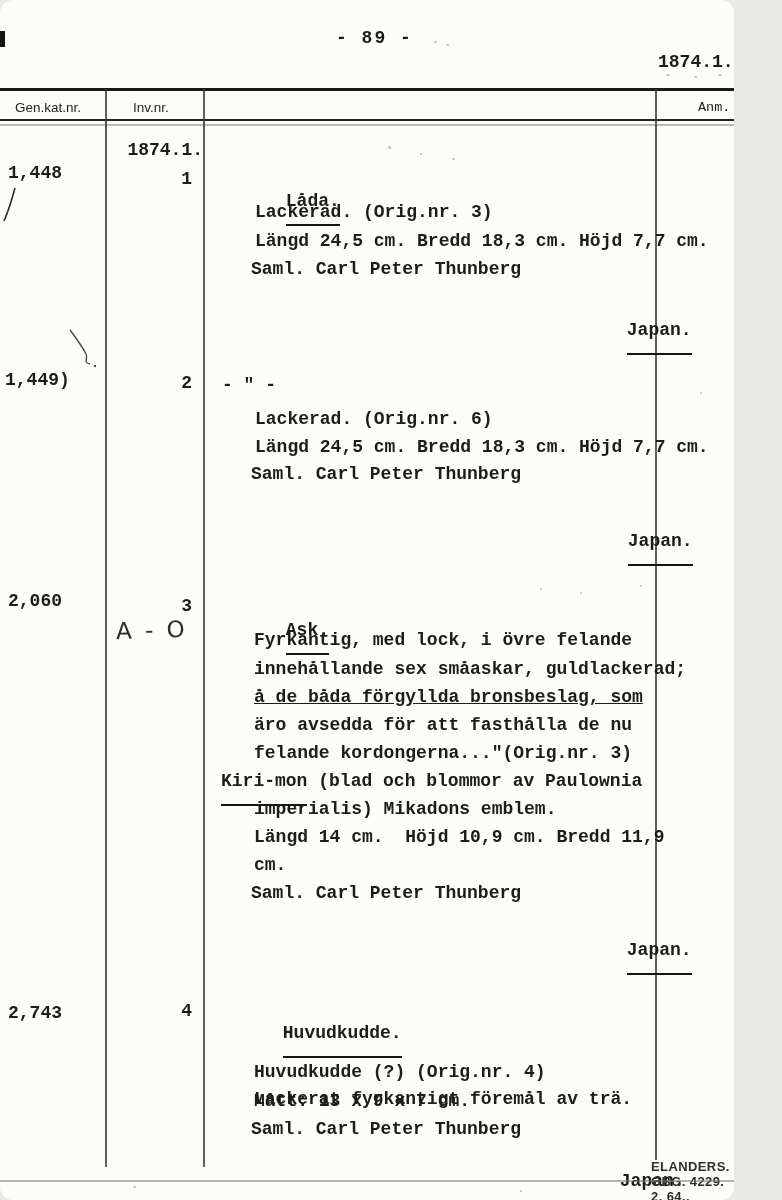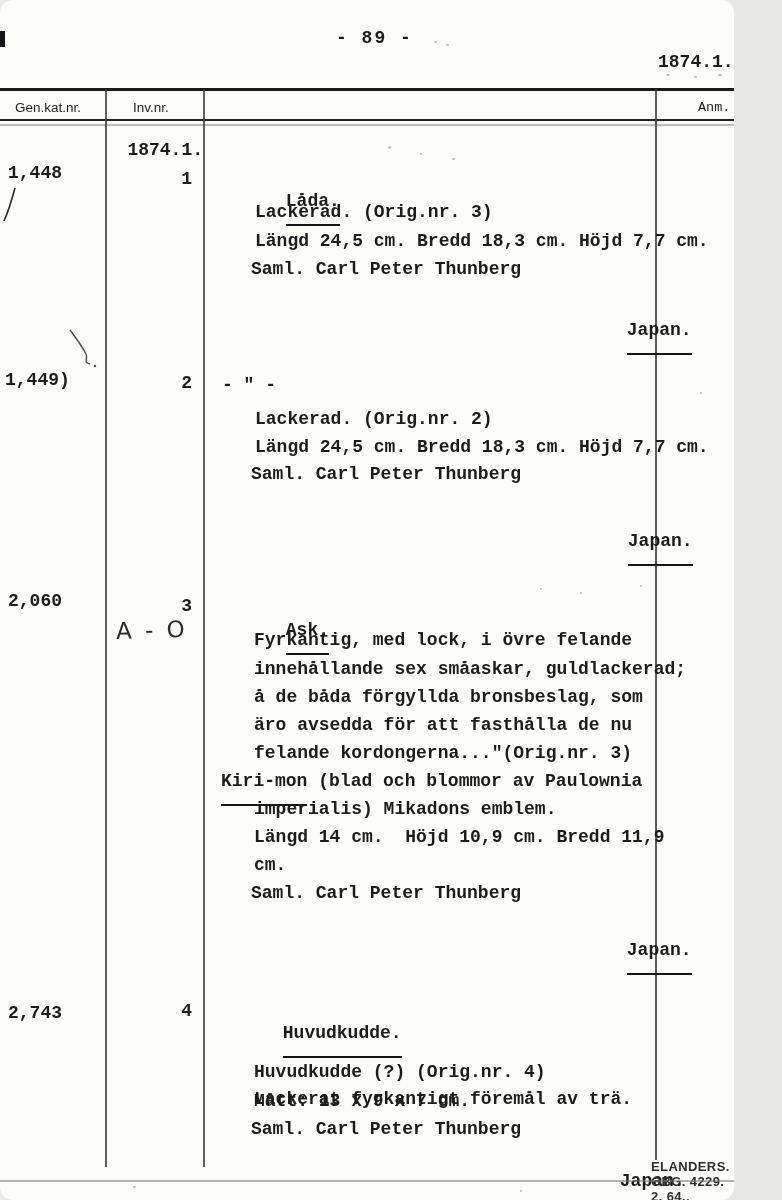--- a/index.html
+++ b/index.html
@@ -58,38 +58,38 @@
   </div>
 
   <div>
     <svg class="mark" style="left:66px;top:328px;" width="32" height="44" viewBox="0 0 32 44">
       <path d="M4,2 C10,10 16,18 20,26 C23,31 16,34 24,36" stroke="#4a4a4a" stroke-width="1.4" fill="none"></path>
       <circle cx="29" cy="38" r="1.2" fill="#4a4a4a"></circle>
     </svg>
     <div class="tw" style="left:5px;top:369px;">1,449)</div>
     <div class="tw num-right" style="left:130px;top:372px;width:62px;">2</div>
     <div class="tw" style="left:222px;top:374px;">- " -</div>
-    <div class="tw" style="left:255px;top:408px;">Lackerad. (Orig.nr. 2)</div>
+    <div class="tw" style="left:255px;top:408px;">Lackerad. (Orig.nr. 6)</div>
     <div class="tw" style="left:255px;top:436px;">Längd 24,5 cm. Bredd 18,3 cm. Höjd 7,7 cm.</div>
     <div class="tw" style="left:251px;top:463px;">Saml. Carl Peter Thunberg</div>
     <div class="tw" style="left:563px;top:508px;">
       <span class="ul">Japan.</span>
     </div>
   </div>
 
   <div>
     <div class="tw" style="left:8px;top:590px;">2,060</div>
     <div class="tw num-right" style="left:130px;top:595px;width:62px;">3</div>
     <div class="hand" style="left:116px;top:617px;">A - O</div>
     <div class="tw" style="left:221px;top:597px;">
       <span class="ul">Ask.</span>
     </div>
     <div class="tw" style="left:254px;top:629px;">Fyrkantig, med lock, i övre felande</div>
     <div class="tw" style="left:254px;top:658px;">innehållande sex småaskar, guldlackerad;</div>
-    <div class="tw" style="left:254px;top:686px;">å de båda förgyllda bronsbeslag, som</div>
+    <div class="tw" style="left:254px;top:686px;text-decoration:underline;">å de båda förgyllda bronsbeslag, som</div>
     <div class="tw" style="left:254px;top:714px;">äro avsedda för att fasthålla de nu</div>
     <div class="tw" style="left:254px;top:742px;">felande kordongerna..."(Orig.nr. 3)</div>
     <div class="tw" style="left:221px;top:770px;"><span class="ul">Kiri-mon</span><span> (blad och blommor av Paulownia</span></div>
     <div class="tw" style="left:254px;top:798px;">imperialis) Mikadons emblem.</div>
     <div class="tw" style="left:254px;top:826px;">Längd 14 cm.  Höjd 10,9 cm. Bredd 11,9</div>
     <div class="tw" style="left:254px;top:854px;">cm.</div>
     <div class="tw" style="left:251px;top:882px;">Saml. Carl Peter Thunberg</div>
     <div class="tw" style="left:562px;top:917px;">
       <span class="ul">Japan.</span>
     </div>

